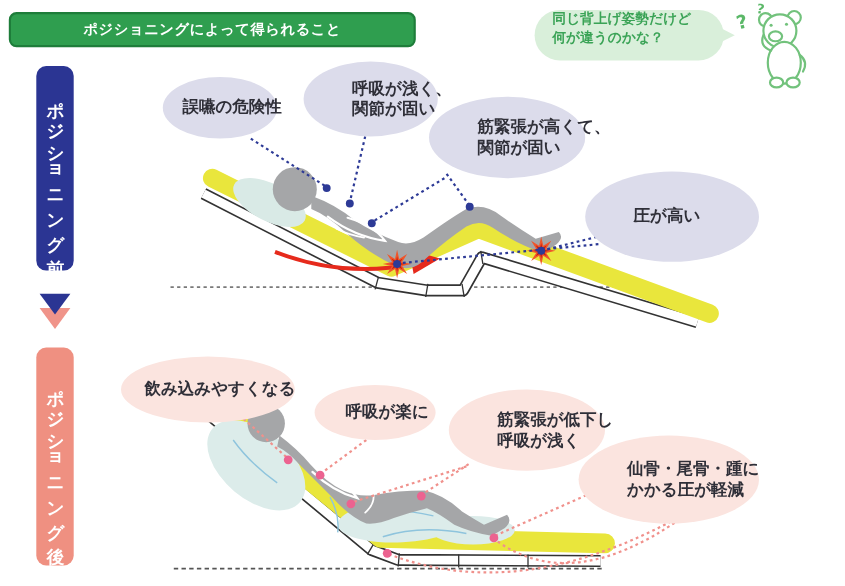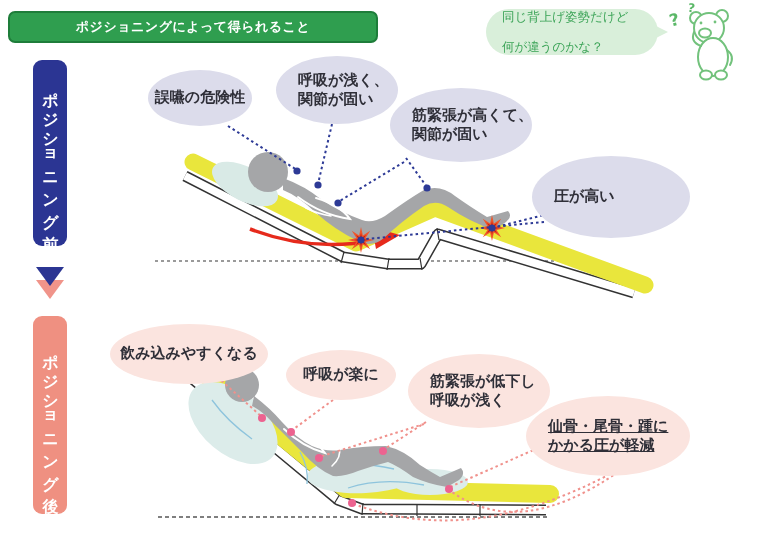--- a/index.html
+++ b/index.html
@@ -6,40 +6,40 @@
   .page{position:relative;width:768px;height:533px;background:#ffffff;overflow:hidden;
         font-family:"DejaVu Sans","Liberation Sans",sans-serif;}
   .art{position:absolute;inset:0;width:768px;height:533px;}
 
   .title-banner{position:absolute;left:8px;top:11px;width:370px;height:32px;
     background:#2f9e4f;border:2px solid #1e7d3a;border-radius:7px;
     display:flex;align-items:center;justify-content:center;
     color:#fff;font-weight:bold;font-size:13px;letter-spacing:.5px;box-sizing:border-box;}
 
   .speech{position:absolute;left:486px;top:9px;width:172px;height:46px;background:#d9efda;
-    border-radius:23px;display:flex;flex-direction:column;justify-content:space-between;
-    padding-left:16px;box-sizing:border-box;color:#3aa356;font-weight:normal;font-size:12.5px;line-height:1.32;}
+    border-radius:23px;display:flex;flex-direction:column;justify-content:flex-start;
+    padding-left:16px;box-sizing:border-box;color:#3aa356;font-weight:bold;font-size:12.5px;line-height:1.32;}
   .speech .tail{position:absolute;right:-10px;top:17px;width:0;height:0;
     border-left:12px solid #d9efda;border-top:6px solid transparent;border-bottom:6px solid transparent;}
 
   .label-v{position:absolute;width:34px;border-radius:9px;color:#fff;font-weight:bold;font-size:16px;
     writing-mode:vertical-rl;text-orientation:upright;display:flex;align-items:center;justify-content:center;
     letter-spacing:2px;}
   .label-before{left:33px;top:60px;height:186px;background:#2b3593;}
   .label-after{left:33px;top:316px;height:198px;background:#ef9081;}
 
   .arrow{position:absolute;left:36px;top:267px;width:28px;height:42px;}
   .tri{position:absolute;left:0;width:0;height:0;border-left:14px solid transparent;border-right:14px solid transparent;}
   .tri.pink{top:13px;border-top:19px solid #f0948a;}
   .tri.navy{top:0;border-top:19px solid #2b3593;}
 
   .bubble{position:absolute;border-radius:50%;display:flex;flex-direction:column;
     justify-content:center;align-items:center;font-weight:bold;font-size:15px;line-height:1.3;color:#2f2f38;}
   .bubble.left{align-items:flex-start;padding-left:22px;box-sizing:border-box;}
-  .bubble .ln{white-space:nowrap;}
+  .bubble .ln{white-space:nowrap;margin-left:22px;}
   .bubble.lav{background:#dcdceb;}
   .bubble.pnk{background:#fbe4df;}
 </style>
 </head>
 <body>
 
 <div class="page">
 
   <svg class="art" viewBox="0 0 768 533" xmlns="http://www.w3.org/2000/svg">
 
@@ -208,18 +208,18 @@
   <div class="bubble pnk" style="left:110px;top:324px;width:158px;height:60px;text-align:right;">
     <div class="ln">飲み込みやすくなる</div>
   </div>
   <div class="bubble pnk" style="left:286px;top:350px;width:110px;height:50px;">
     <div class="ln">呼吸が楽に</div>
   </div>
   <div class="bubble pnk left" style="left:408px;top:354px;width:142px;height:74px;">
     <div class="ln">筋緊張が低下し</div>
     <div class="ln">呼吸が浅く</div>
   </div>
-  <div class="bubble pnk left" style="left:526px;top:396px;width:164px;height:80px;text-decoration:underline;">
+  <div class="bubble pnk left" style="left:526px;top:396px;width:164px;height:80px;">
     <div class="ln">仙骨・尾骨・踵に</div>
     <div class="ln">かかる圧が軽減</div>
   </div>
 
 </div>
 
 </body></html>

